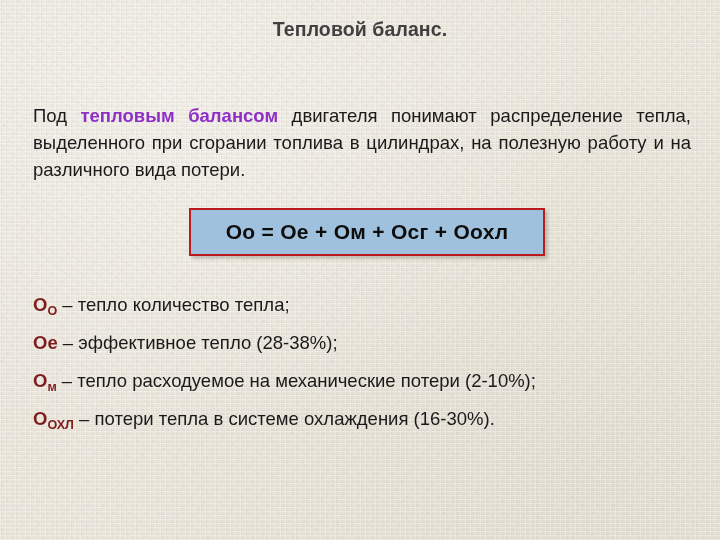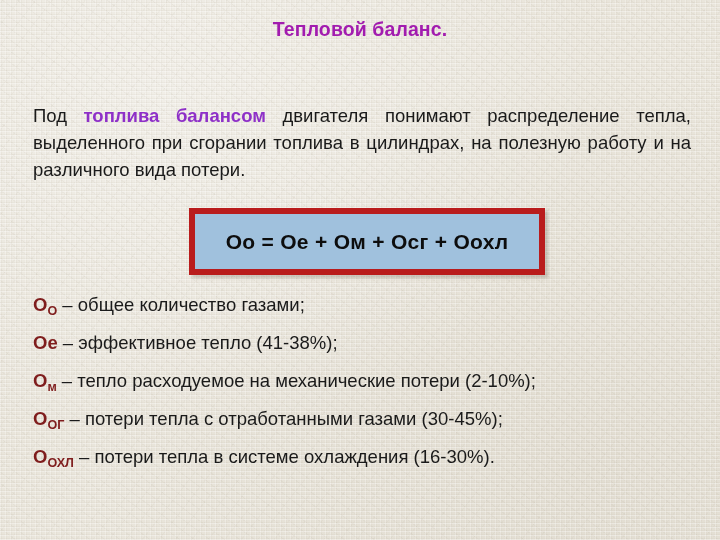--- a/index.html
+++ b/index.html
@@ -40,21 +40,21 @@
 
   
   .title {
     position: absolute;
     left: 0;
     top: 18px;
     width: 720px;
     text-align: center;
     font-size: 19.5px;
     font-weight: bold;
-    color: #a21caf;
+    color: #404040;
     letter-spacing: 0.1px;
   }
 
   
   .intro {
     position: absolute;
     left: 33px;
     top: 83px;
     width: 658px;
     font-size: 18.5px;
@@ -67,24 +67,24 @@
     color: #8e30c8;
     font-weight: bold;
   }
 
   
   .formula-box {
     position: absolute;
     left: 189px;
     top: 208px;
     width: 356px;
-    height: 67px;
+    height: 48px;
     box-sizing: border-box;
     background-color: #a0c1dd;
-    border: 6px solid #b91c1c;
+    border: 2px solid #b91c1c;
     display: flex;
     align-items: center;
     justify-content: center;
     box-shadow: 3px 3px 3px rgba(120,112,98,0.33);
   }
   .formula-text {
     font-size: 21px;
     font-weight: bold;
     color: #0d0d0d;
     letter-spacing: 0.3px;
@@ -122,44 +122,41 @@
 </head>
 <body>
 
 <div class="paper-texture"></div>
 
 <div class="slide">
 
   <div class="title">Тепловой баланс.</div>
 
   <p class="intro">
-    <span>Под </span><span class="accent">топлива балансом</span><span> двигателя понимают распределение тепла, выделенного при сгорании топлива в цилиндрах, на полезную работу и на различного вида потери.</span>
+    <span>Под </span><span class="accent">тепловым балансом</span><span> двигателя понимают распределение тепла, выделенного при сгорании топлива в цилиндрах, на полезную работу и на различного вида потери.</span>
   </p>
 
   <div class="formula-box">
     <span class="formula-text">Оо = Ое + Ом + Осг + Оохл</span>
   </div>
 
   <div class="legend">
 
     <div class="legend-item">
-      <span class="legend-sym"><span>О</span><sub>О</sub></span><span class="legend-desc"> – </span><span class="legend-desc">общее количество газами;</span>
+      <span class="legend-sym"><span>О</span><sub>О</sub></span><span class="legend-desc"> – </span><span class="legend-desc">тепло количество тепла;</span>
     </div>
 
     <div class="legend-item">
-      <span class="legend-sym"><span>Ое</span><sub></sub></span><span class="legend-desc"> – </span><span class="legend-desc">эффективное тепло (41-38%);</span>
+      <span class="legend-sym"><span>Ое</span><sub></sub></span><span class="legend-desc"> – </span><span class="legend-desc">эффективное тепло (28-38%);</span>
     </div>
 
     <div class="legend-item">
       <span class="legend-sym"><span>О</span><sub>м</sub></span><span class="legend-desc"> – </span><span class="legend-desc">тепло расходуемое на механические потери (2-10%);</span>
     </div>
 
-    <div class="legend-item">
-      <span class="legend-sym"><span>О</span><sub>ОГ</sub></span><span class="legend-desc"> – </span><span class="legend-desc">потери тепла с отработанными газами (30-45%);</span>
-    </div>
 
     <div class="legend-item">
       <span class="legend-sym"><span>О</span><sub>ОХЛ</sub></span><span class="legend-desc"> – </span><span class="legend-desc">потери тепла в системе охлаждения (16-30%).</span>
     </div>
 
   </div>
 
 </div>
 
 </body></html>

